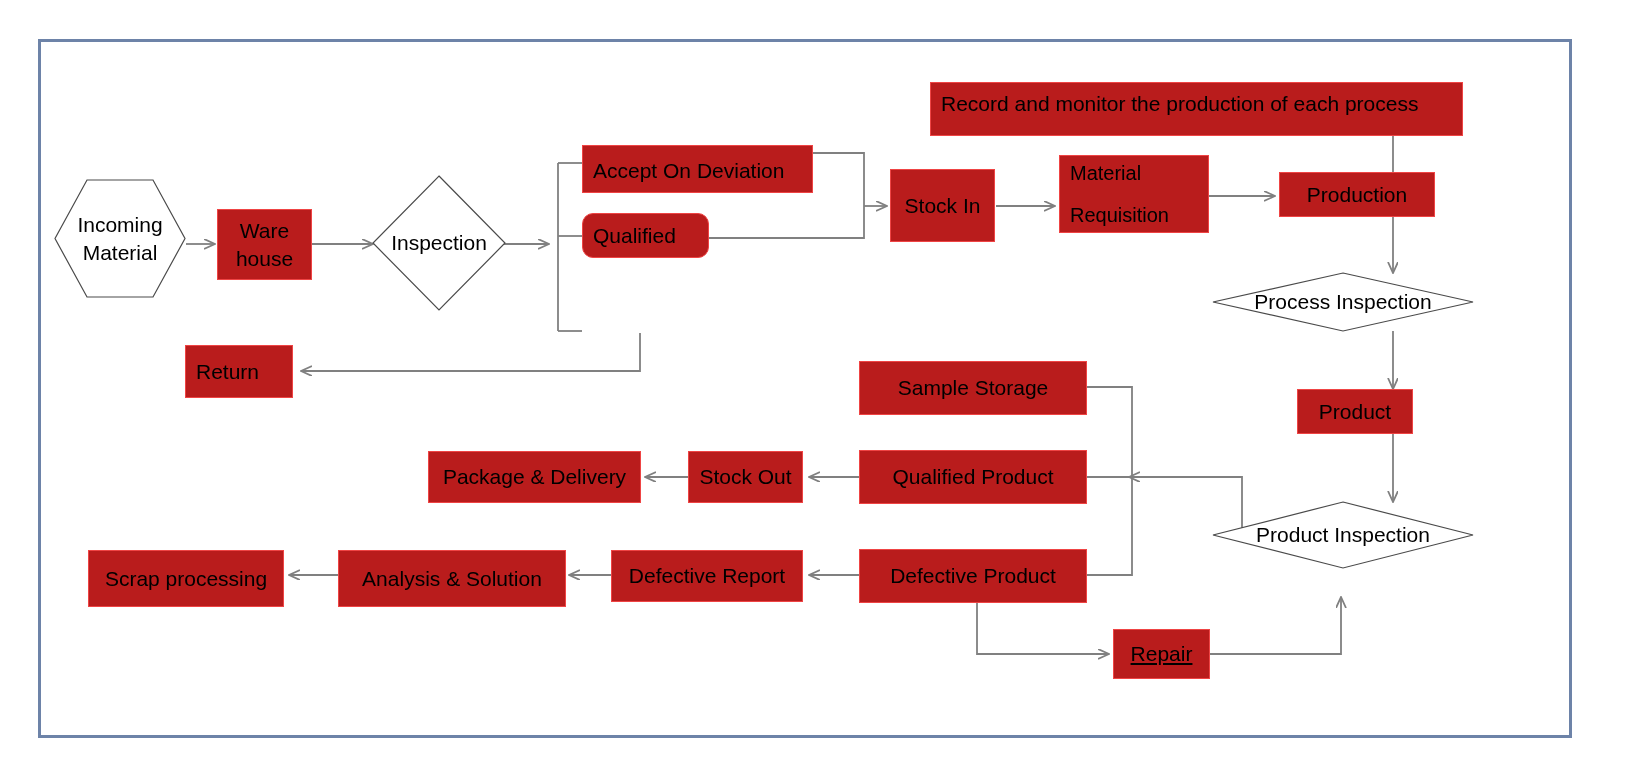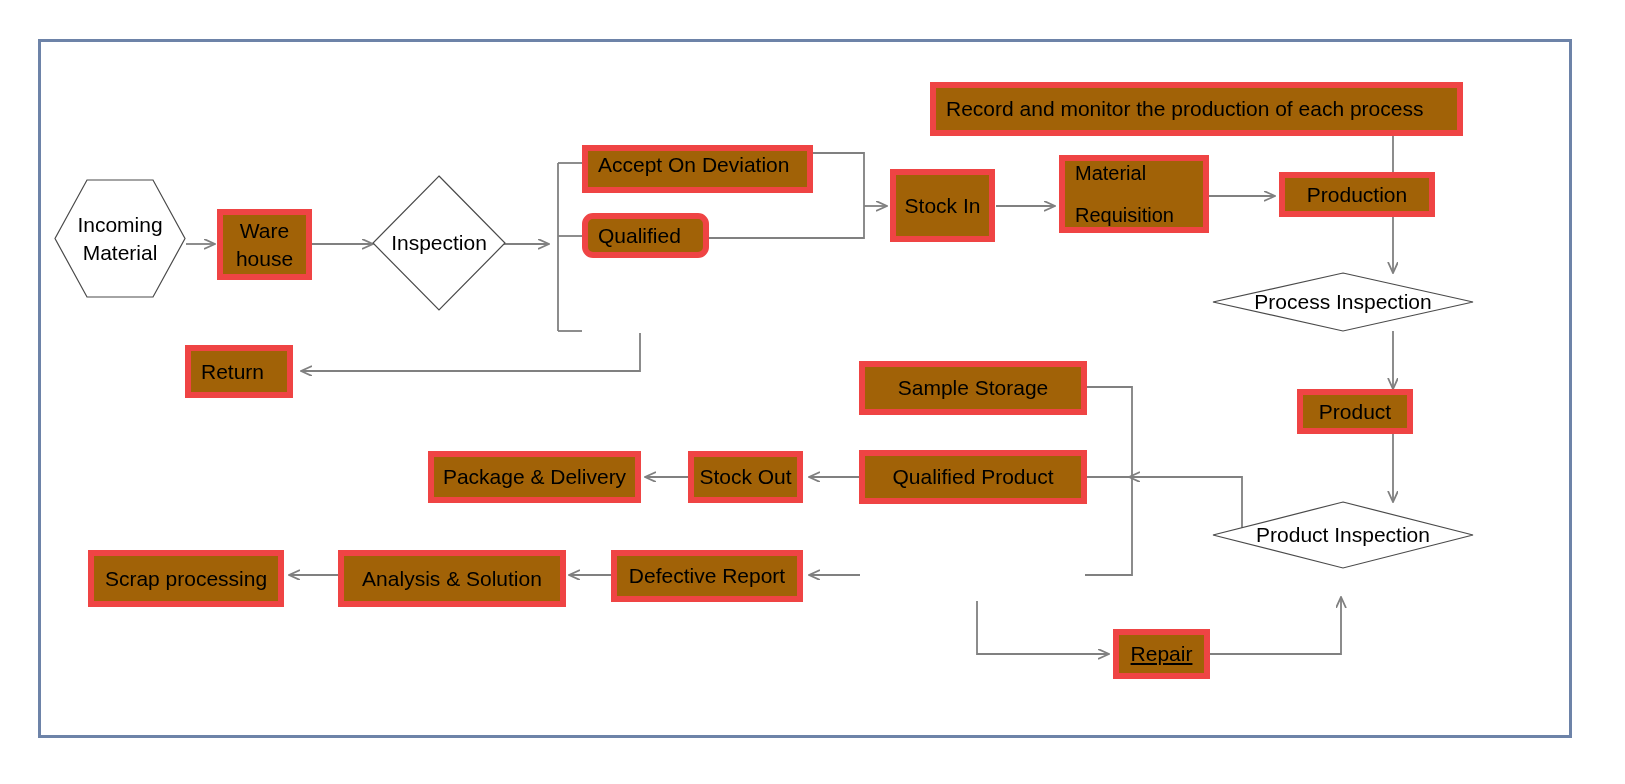--- a/index.html
+++ b/index.html
@@ -28,39 +28,39 @@
   svg#wires {
     position: absolute;
     left: 0; top: 0;
     width: 1625px;
     height: 784px;
     pointer-events: none;
   }
   .node {
     position: absolute;
     box-sizing: border-box;
-    border: 6px solid #ef4444;
-    background: #a16207;
+    border: 1px solid #ef4444;
+    background: #b91c1c;
     color: #000000;
     font-size: 21px;
     line-height: 1.32;
     display: flex;
     align-items: center;
     justify-content: center;
     text-align: center;
     white-space: pre-line;
   }
   .node.left {
     justify-content: flex-start;
     text-align: left;
     padding-left: 10px;
   }
   .node.toptext {
     align-items: flex-start;
-    padding-top: 0;
+    padding-top: 11px;
   }
   .hexnode, .diamondnode {
     position: absolute;
     box-sizing: border-box;
     display: flex;
     align-items: center;
     justify-content: center;
     text-align: center;
     font-size: 21px;
     line-height: 1.32;
@@ -200,20 +200,21 @@
     <svg class="shape-svg" viewBox="0 0 262 68" preserveAspectRatio="none">
       <polygon points="131,1 261,34 131,67 1,34" fill="#ffffff" stroke="#4a4a4a" stroke-width="1.2"></polygon>
     </svg>
     <span class="shape-label">Product Inspection</span>
   </div>
 
   <div class="node" style="left:859px; top:361px; width:228px; height:54px;">Sample Storage</div>
 
   <div class="node" style="left:859px; top:450px; width:228px; height:54px;">Qualified Product</div>
 
+  <div class="node" style="left:859px; top:549px; width:228px; height:54px;">Defective Product</div>
 
   <div class="node" style="left:688px; top:451px; width:115px; height:52px;">Stock Out</div>
 
   <div class="node" style="left:428px; top:451px; width:213px; height:52px;">Package &amp; Delivery</div>
 
   <div class="node" style="left:611px; top:550px; width:192px; height:52px;">Defective Report</div>
 
   <div class="node" style="left:338px; top:550px; width:228px; height:57px;">Analysis &amp; Solution</div>
 
   <div class="node" style="left:88px; top:550px; width:196px; height:57px;">Scrap processing</div>

